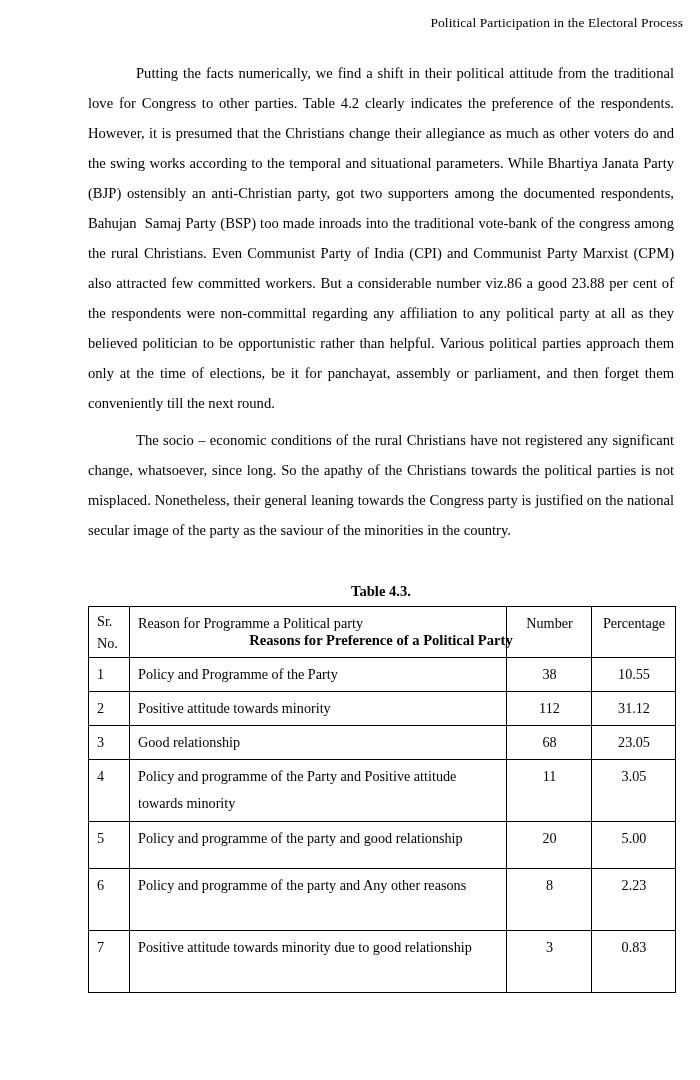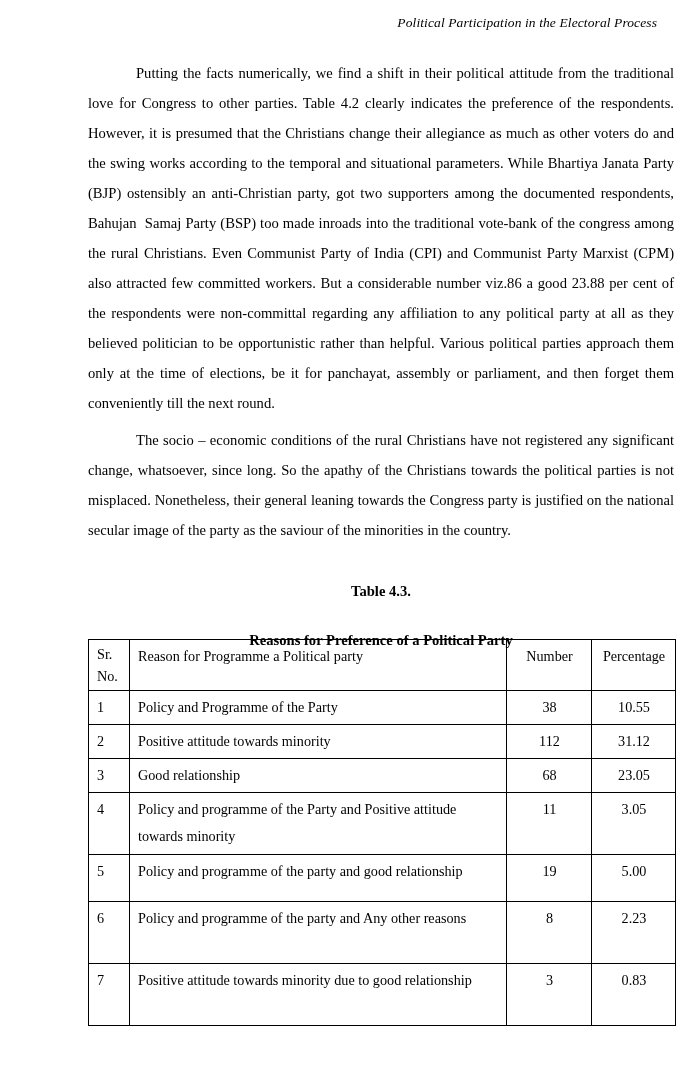--- a/index.html
+++ b/index.html
@@ -20,25 +20,24 @@
     position: absolute;
     left: 0; top: 0;
     width: 700px;
     height: 1080px;
     box-sizing: border-box;
   }
 
   
   .running-header {
     position: absolute;
-    left: 71px;
+    left: 97px;
     top: 15px;
     width: 586px;
     text-align: right;
-    font-style: italic;
     font-size: 13.5px;
     letter-spacing: 0.1px;
   }
 
   
   .content {
     position: absolute;
     left: 88px;
     top: 58px;
     width: 586px;
@@ -73,21 +72,21 @@
   .caption-title {
     top: 606px;
     font-weight: bold;
     font-size: 14.6px;
   }
 
   
   .table-wrap {
     position: absolute;
     left: 88px;
-    top: 639px;
+    top: 606px;
     width: 587px;
   }
   table.data-table {
     border-collapse: collapse;
     width: 587px;
     table-layout: fixed;
     font-size: 14.2px;
   }
   table.data-table td {
     border: 1px solid #000000;
@@ -184,21 +183,21 @@
         <tr class="r-4">
           <td class="c-sr">4</td>
           <td class="c-reason">Policy and programme of the Party and Positive attitude towards minority</td>
           <td class="c-num">11</td>
           <td class="c-pct">3.05</td>
         </tr>
 
         <tr class="r-5">
           <td class="c-sr">5</td>
           <td class="c-reason">Policy and programme of the party and good relationship</td>
-          <td class="c-num">19</td>
+          <td class="c-num">20</td>
           <td class="c-pct">5.00</td>
         </tr>
 
         <tr class="r-6">
           <td class="c-sr">6</td>
           <td class="c-reason">Policy and programme of the party and Any other reasons</td>
           <td class="c-num">8</td>
           <td class="c-pct">2.23</td>
         </tr>
 

